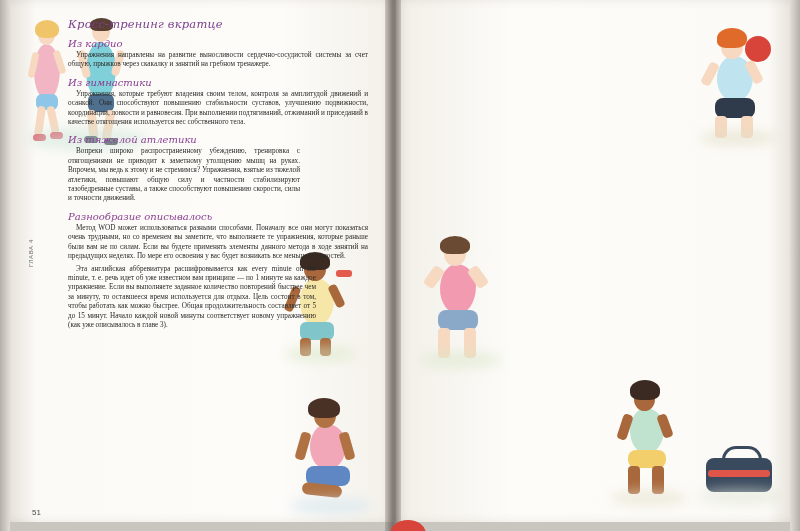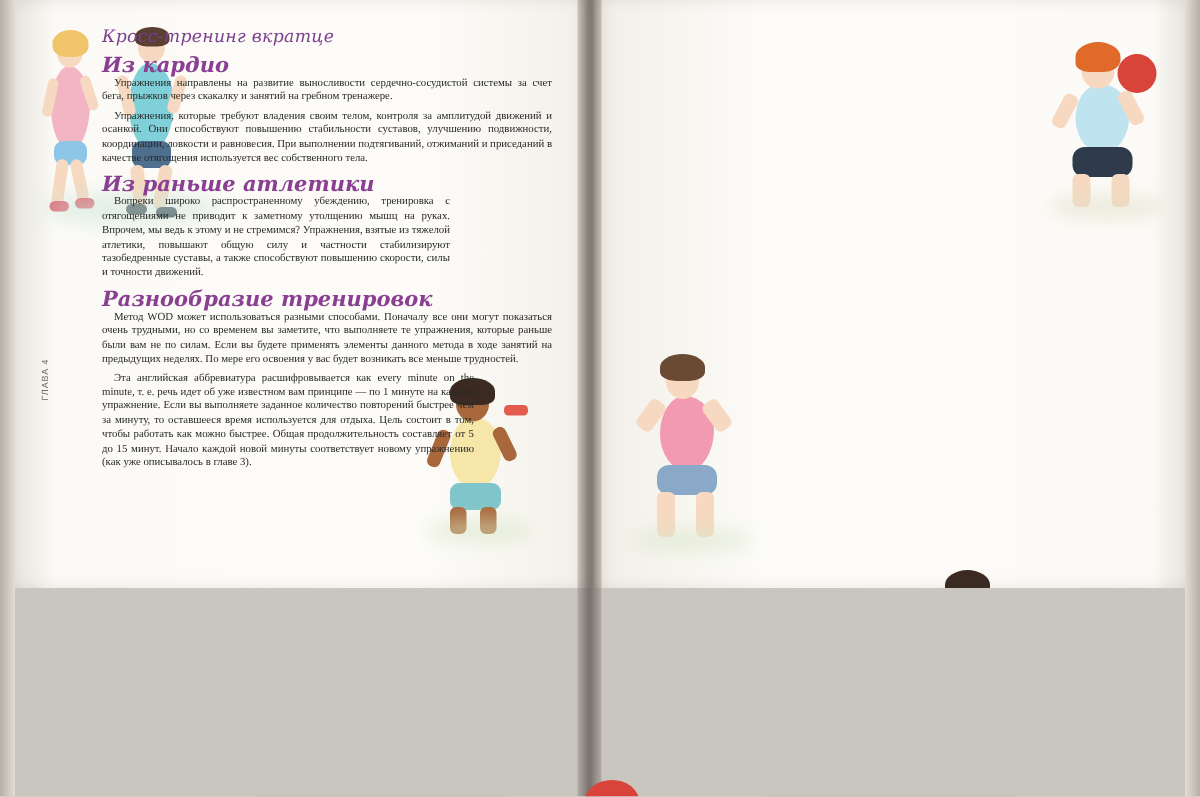--- a/index.html
+++ b/index.html
@@ -17,21 +17,21 @@
     position: relative;
     width: 800px;
     height: 531px;
     background: #c9c6c0;
     overflow: hidden;
   }
   
   .page {
     position: absolute;
     top: 0;
-    height: 392px;
+    height: 522px;
     background: #fdfcf8;
     overflow: hidden;
   }
   .page.left {
     left: 10px;
     width: 384px;
     background: linear-gradient(to right, #e7e3dc 0px, #fbfaf6 26px, #fdfcf9 70%, #f3f0e9 100%);
     box-shadow: inset -6px 0 14px -6px rgba(80,70,60,.30);
   }
   .page.right {
@@ -76,23 +76,23 @@
     font-weight: normal;
     color: #7b3f8f;
     font-size: 11.5px;
     line-height: 13px;
     margin: 0 0 2px 0;
     letter-spacing: .2px;
   }
   h3.sub {
     font-family: "DejaVu Serif", serif;
     font-style: italic;
-    font-weight: bold;
+    font-weight: normal;
     color: #8a3f93;
-    font-size: 14px;
+    font-size: 10px;
     line-height: 12px;
     margin: 7px 0 1px 0;
   }
   p.para {
     margin: 0 0 3px 0;
     text-indent: 8px;
   }
 
   
   .running {
@@ -205,28 +205,29 @@
       <div class="limb" style="left:62px; top:34px; width:10px; height:28px; background:#b07243; transform:rotate(-16deg);"></div>
       <div class="blob" style="left:26px; top:68px; width:44px; height:20px; background:#5f87c4; border-radius:8px;"></div>
       <div class="limb" style="left:22px; top:86px; width:40px; height:12px; background:#b07243; border-radius:6px; transform:rotate(6deg);"></div>
       <div class="wash" style="left:10px; top:100px; width:82px; height:16px; background:#cfe3ef;"></div>
     </div>
 
     <div class="col left-col">
       <h2 class="head">Кросс-тренинг вкратце</h2>
 
       <h3 class="sub">Из кардио</h3>
-      <p class="para">Упражнения направлены на развитие выносливости сердечно-сосудистой системы за счет бега, прыжков через скакалку и занятий на гребном тренажере.</p>
-
+      <p class="para">Упражнения направлены на развитие выносливости сердечно-сосудистой системы за счет общую, прыжков через скакалку и занятий на гребном тренажере.</p>
+
+      <h3 class="sub">Из гимнастики</h3>
       <p class="para">Упражнения, которые требуют владения своим телом, контроля за амплитудой движений и осанкой. Они способствуют повышению стабильности суставов, улучшению подвижности, координации, ловкости и равновесия. При выполнении подтягиваний, отжиманий и приседаний в качестве отягощения используется вес собственного тела.</p>
 
-      <h3 class="sub">Из раньше атлетики</h3>
+      <h3 class="sub">Из тяжелой атлетики</h3>
       <p class="para" style="width:232px;">Вопреки широко распространенному убеждению, тренировка с отягощениями не приводит к заметному утолщению мышц на руках. Впрочем, мы ведь к этому и не стремимся? Упражнения, взятые из тяжелой атлетики, повышают общую силу и частности стабилизируют тазобедренные суставы, а также способствуют повышению скорости, силы и точности движений.</p>
 
-      <h3 class="sub">Разнообразие тренировок</h3>
+      <h3 class="sub">Разнообразие описывалось</h3>
       <p class="para">Метод WOD может использоваться разными способами. Поначалу все они могут показаться очень трудными, но со временем вы заметите, что выполняете те упражнения, которые раньше были вам не по силам. Если вы будете применять элементы данного метода в ходе занятий на предыдущих неделях. По мере его освоения у вас будет возникать все меньше трудностей.</p>
 
       <p class="para" style="width:248px;">Эта английская аббревиатура расшифровывается как every minute on the minute, т. е. речь идет об уже известном вам принципе — по 1 минуте на каждое упражнение. Если вы выполняете заданное количество повторений быстрее чем за минуту, то оставшееся время используется для отдыха. Цель состоит в том, чтобы работать как можно быстрее. Общая продолжительность составляет от 5 до 15 минут. Начало каждой новой минуты соответствует новому упражнению (как уже описывалось в главе 3).</p>
     </div>
 
     <div class="running left">ГЛАВА 4</div>
     <div class="folio left">51</div>
   </div>
 
   <div class="page right">

